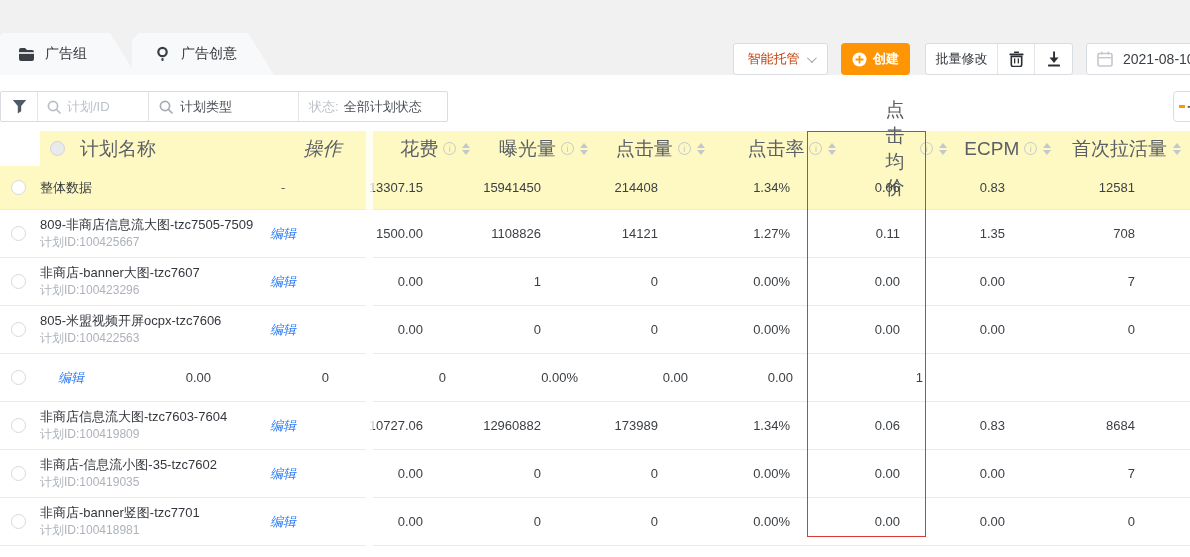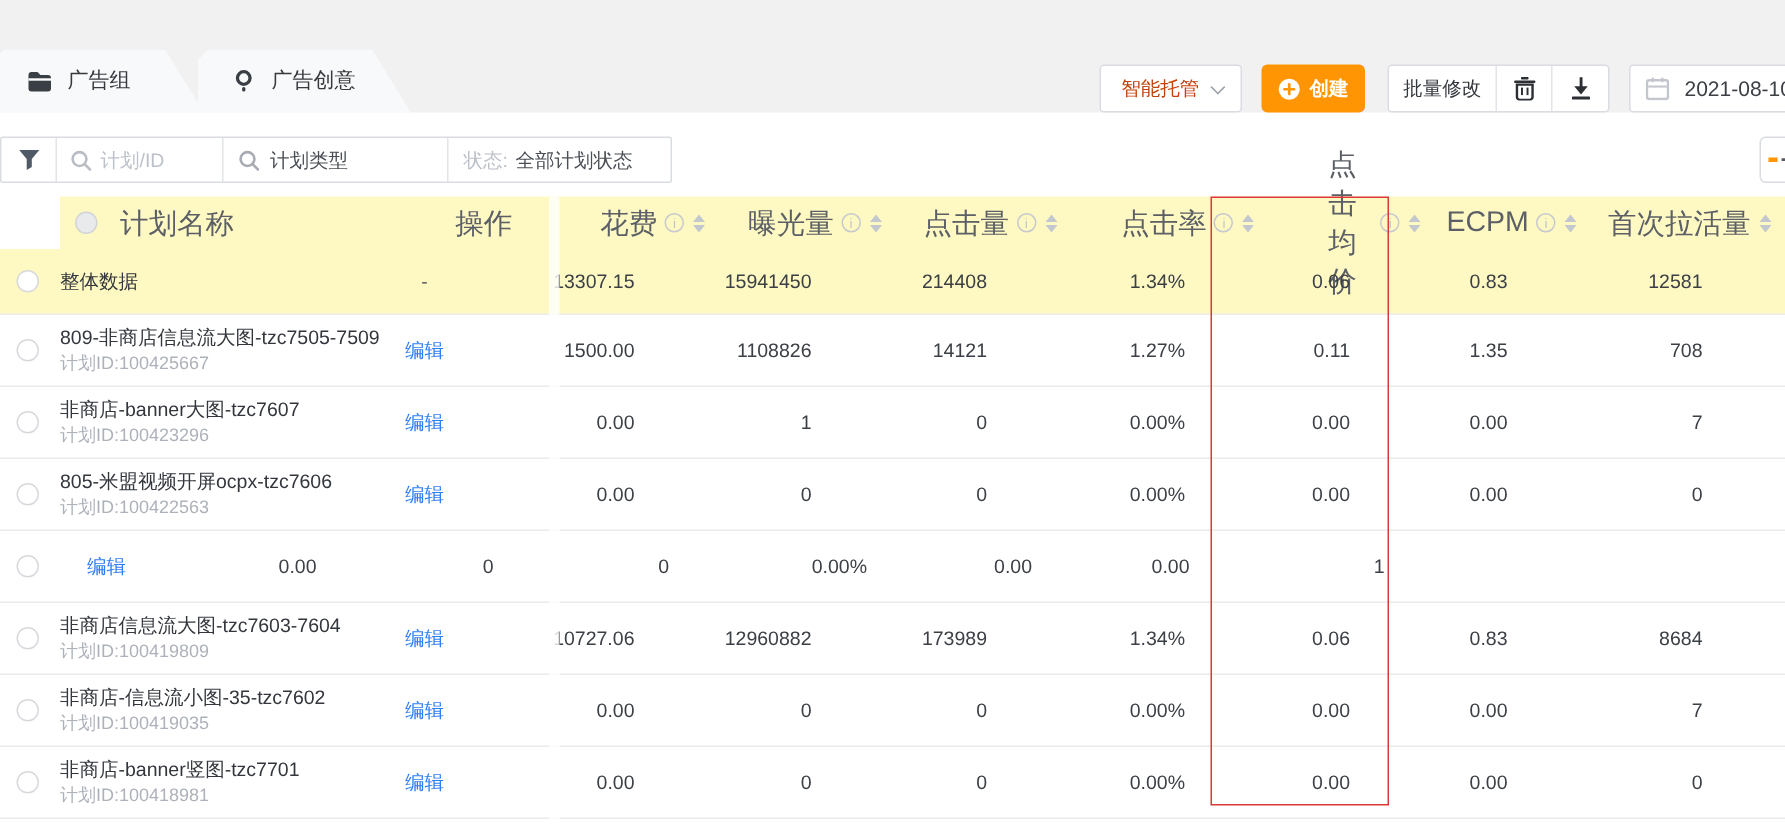--- a/index.html
+++ b/index.html
@@ -56,21 +56,21 @@
   .add-col-btn .plus { color:#565b63; font-size:17px; font-weight:bold; line-height:1; }
   .add-col-btn .plus::after { content:"+"; }
 
   
   .table { position:absolute; left:0; top:131px; width:1190px; }
   .thead { display:flex; align-items:center; height:35px; background:#fef9c3; color:#5c6066; font-size:19px;margin-left:40px; }
   .trow  { display:flex; align-items:center; height:48px; background:#fff; border-bottom:1px solid #e9ebee; font-size:13px; color:#3c4046; }
   .trow.total { height:44px; background:#fef9c3; }
   .c-check { width:36px; display:flex; justify-content:center; align-items:center; }
   .c-name  { width:212px; display:flex; flex-direction:column; justify-content:center; padding-left:4px; }
-  .c-op    { width:70px; text-align:center; }
+  .c-op    { width:70px; text-align:center;font-style:italic; }
   .c-cost  { width:122px; }
   .c-imp   { width:118px; }
   .c-clk   { width:117px; }
   .c-ctr   { width:132px; }
   .c-cpc   { width:119px; }
   .c-ecpm  { width:96px; }
   .c-act   { width:130px; }
   .num { display:flex; justify-content:flex-end; align-items:center; padding-right:17px; }
   .c-cpc.num { padding-right:26px; }
   .thead .num { padding-right:9px; }

